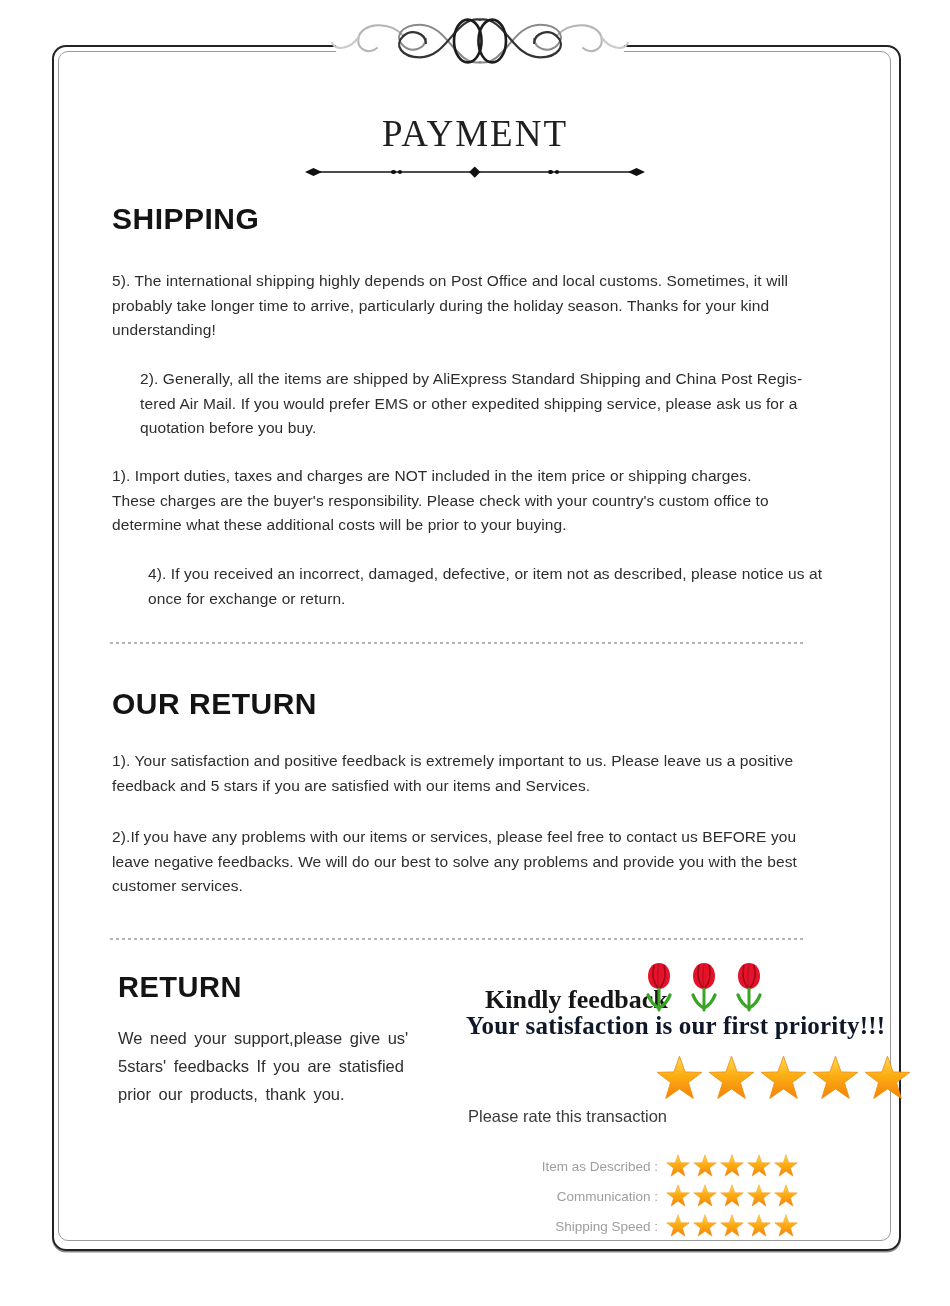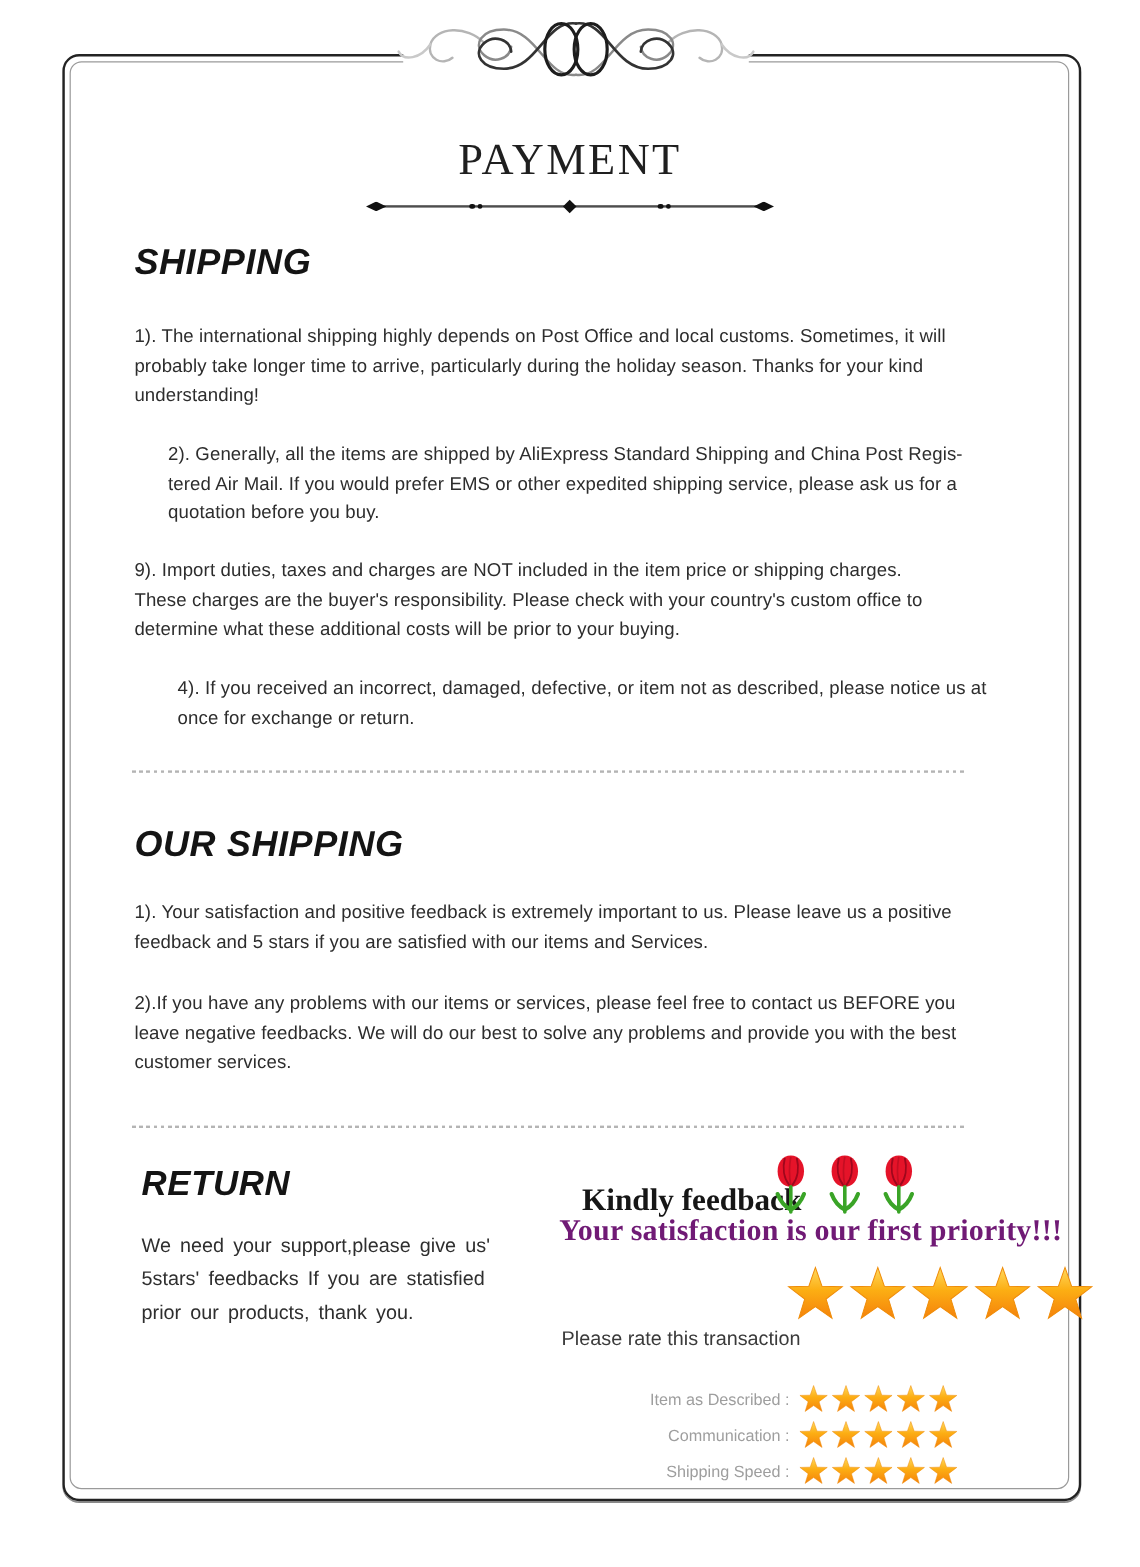--- a/index.html
+++ b/index.html
@@ -26,40 +26,40 @@
   .dv-arrow{position:absolute;top:2px;width:17px;height:8px;background:#111;
             clip-path:polygon(0 50%,50% 0,100% 50%,50% 100%);}
   .dv-arrow.left{left:-2px;} .dv-arrow.right{right:-2px;}
   .dv-dotpair{position:absolute;top:3.5px;width:11px;height:5px;}
   .dv-dotpair i{position:absolute;top:0;width:4.5px;height:4.5px;border-radius:50%;background:#111;}
   .dv-dotpair i:first-child{left:0;} .dv-dotpair i:last-child{right:0;}
   .dv-dp-left{left:84px;} .dv-dp-right{right:84px;}
 
   
   .sec-h{position:absolute;left:112px;margin:0;font-size:30px;font-weight:700;
-         letter-spacing:.5px;color:#141414;font-style:italic;}
+         letter-spacing:.5px;color:#141414;}
   .h-shipping{top:202px;} .h-service{top:687px;} .h-return{left:118px;top:971px;font-size:29px;}
   .para{position:absolute;left:112px;width:716px;margin:0;font-size:15.5px;line-height:24.5px;
         color:#2d2d2d;white-space:pre-line;letter-spacing:.1px;}
   .p1{top:269px;} .p2{top:367px;margin-left:28px;} .p3{top:464px;} .p4{top:562px;margin-left:36px;}
   .s1{top:749px;} .s2{top:825px;}
   .dash{position:absolute;left:110px;width:695px;height:2px;
         background:repeating-linear-gradient(90deg,#b4b4b4 0 3px,transparent 3px 6px);}
   .dash1{top:642px;} .dash2{top:938px;}
   .return-text{position:absolute;left:118px;top:1024px;width:350px;margin:0;font-size:16.5px;
                line-height:28px;color:#2e2e2e;white-space:pre-line;word-spacing:3px;}
 
   
   .feedback{position:absolute;left:466px;top:968px;width:450px;height:240px;}
   .kindly{position:absolute;left:2px;top:0;margin:17px;font-family:"Liberation Serif",serif;
           font-weight:700;font-size:26px;color:#161616;white-space:nowrap;}
   .roses{position:absolute;left:176px;top:-8px;display:flex;gap:11px;}
   .roses svg{display:block;}
   .tagline{position:absolute;left:0;top:44px;margin:0;font-family:"Liberation Serif",serif;
-           font-weight:700;font-size:25px;color:#701a75;white-space:nowrap;letter-spacing:.2px;}
+           font-weight:700;font-size:25px;color:#0f172a;white-space:nowrap;letter-spacing:.2px;}
   .rate-label{position:absolute;left:2px;top:104px;font-size:16.5px;font-weight:500;color:#3a3a3a;margin-top:35px;}
   .stars-big{position:absolute;left:188px;top:85px;display:flex;gap:1px;}
   .rating-row{position:absolute;left:0;display:flex;align-items:center;height:28px;margin-top:48px;}
   .rr1{top:136px;} .rr2{top:166px;} .rr3{top:196px;}
   .rating-label{width:192px;text-align:right;font-size:13.5px;color:#9e9e9e;padding-right:7px;}
   .stars-small{display:flex;gap:1px;}
   .hidden-defs{position:absolute;width:0;height:0;}
 </style>
 </head>
 <body>
@@ -106,35 +106,35 @@
         <i></i>
       </span>
     <span class="dv-diamond dv-center"></span>
     <span class="dv-dotpair dv-dp-right">
         <i></i>
         <i></i>
       </span>
   </div>
 
   <h2 class="sec-h h-shipping">SHIPPING</h2>
-  <p class="para p1">1).  The international shipping highly depends on Post Office and local customs. Sometimes, it will
+  <p class="para p1">5).  The international shipping highly depends on Post Office and local customs. Sometimes, it will
 probably take longer time to arrive, particularly during the holiday season. Thanks for your kind
 understanding!</p>
   <p class="para p2">2). Generally, all the items are shipped by AliExpress Standard Shipping and China Post Regis-
 tered Air Mail. If you would prefer EMS or other expedited shipping service, please ask us for a
 quotation before you buy.</p>
-  <p class="para p3">9). Import duties, taxes and charges are NOT included in the item price or shipping charges.
+  <p class="para p3">1). Import duties, taxes and charges are NOT included in the item price or shipping charges.
 These charges are the buyer's responsibility. Please check with your country's custom office to
 determine what these additional costs will be prior to your buying.</p>
   <p class="para p4">4). If you received an incorrect, damaged, defective, or item not as described, please notice us at
 once for exchange or return.</p>
 
   <div class="dash dash1"></div>
 
-  <h2 class="sec-h h-service">OUR SHIPPING</h2>
+  <h2 class="sec-h h-service">OUR RETURN</h2>
   <p class="para s1">1). Your satisfaction and positive feedback is extremely important to us. Please leave us a positive
 feedback and 5 stars if you are satisfied with our items and Services.</p>
   <p class="para s2">2).If you have any problems with our items or services, please feel free to contact us BEFORE you
 leave negative feedbacks. We will do our best to solve any problems and provide you with the best
 customer services.</p>
 
   <div class="dash dash2"></div>
 
   <h2 class="sec-h h-return">RETURN</h2>
   <p class="return-text">We need your support,please give us'

